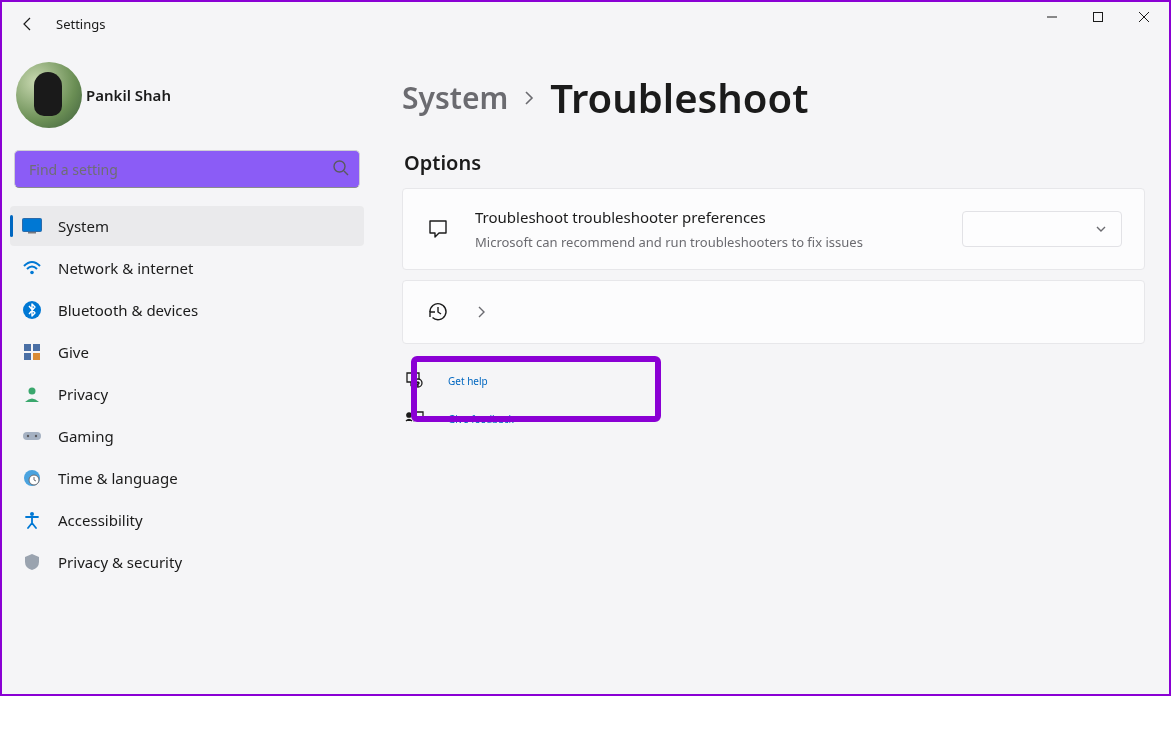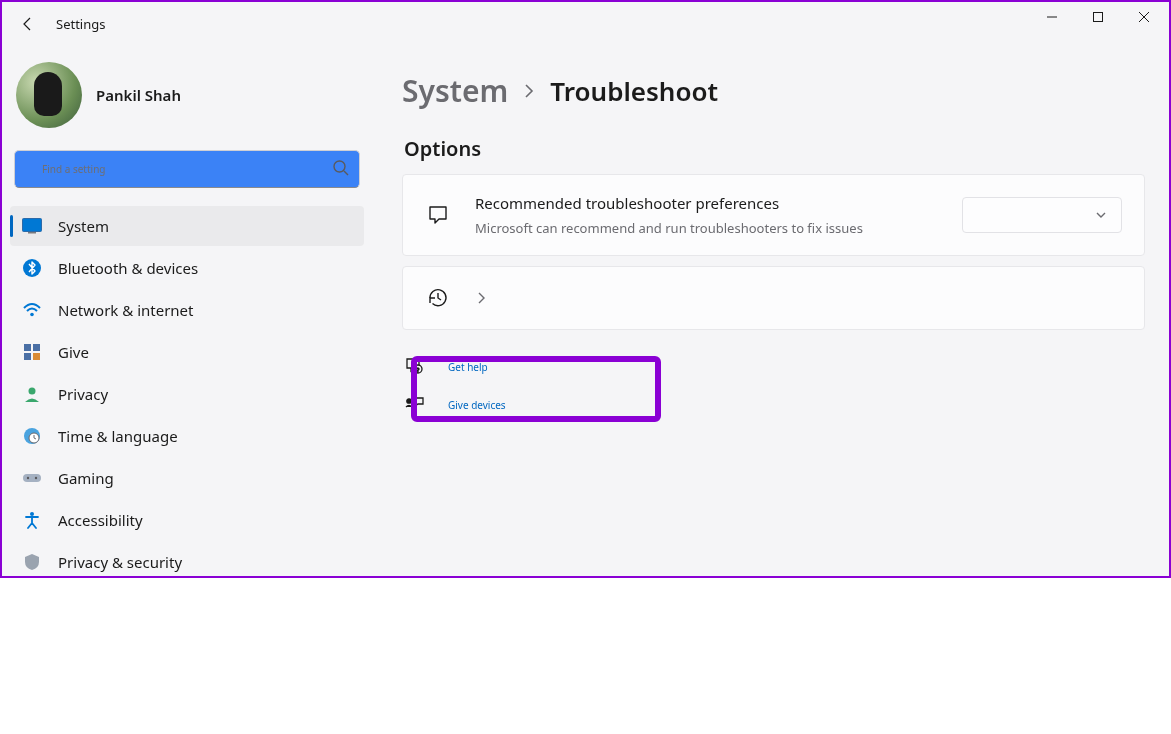--- a/index.html
+++ b/index.html
@@ -1,67 +1,67 @@
 <!DOCTYPE html>
 <html><head>
 <meta charset="utf-8">
 <style>
 * { box-sizing: border-box; margin: 0; padding: 0; font-family: "Segoe UI", "Segoe UI Variable", system-ui, sans-serif; }
 html, body { width: 1171px; height: 734px; overflow: hidden; }
 .window {
-  width: 1171px; height: 578px; background: #f5f5f7;
+  width: 1171px; height: 696px; background: #f5f5f7;
   border: 2px solid #8a00d4; position: relative;
 }
 .titlebar {
   height: 44px; display: flex; align-items: center; padding: 0 6px;
 }
 .back-btn {
   width: 40px; height: 40px; display:flex; align-items:center; justify-content:center;
   border-radius:4px; cursor:pointer;
 }
 .title-text { font-size: 13px; margin-left: 8px; color:#1b1b1b; }
 .winctrls { position:absolute; right:2px; top:0; display:flex; height:30px; }
 .winctrl { width: 46px; height: 30px; display:flex; align-items:center; justify-content:center; cursor:pointer; color:#1b1b1b;}
 .body { display:flex; height: calc(100% - 44px); }
 .sidebar { width: 370px; padding: 6px 8px 0 8px; }
-.user-row { display:flex; align-items:center; gap:14px; padding: 10px 6px 16px 6px; }
+.user-row { display:flex; align-items:center; gap:4px; padding: 10px 6px 16px 6px; }
 .avatar {
   width: 66px; height: 66px; border-radius:50%;
   background: radial-gradient(circle at 30% 30%, #c8d8b0, #6b8f55 60%, #3a5a3a);
   position:relative; overflow:hidden;
 }
 .avatar::after{
   content:""; position:absolute; left:18px; top:10px; width:28px; height:44px;
   background:#1a1a1a; border-radius:14px 14px 10px 10px;
 }
 .user-name { font-size: 15px; font-weight:600; color:#1b1b1b;}
 .search-wrap { margin: 6px 4px 18px 4px; position:relative; }
 .search-input {
   width: 100%; height: 38px; border: 1px solid #cfcfd4; border-bottom: 1.5px solid #8a8a8e;
-  border-radius: 5px; background: #3b82f6; padding: 0 40px 0 27px; font-size: 10px;
+  border-radius: 5px; background: #8b5cf6; padding: 0 40px 0 14px; font-size: 14px;
   color:#1b1b1b;
 }
 .search-input::placeholder { color:#6e6e73; }
 .search-icon { position:absolute; right:10px; top:9px; color:#5a5a5e; }
 .nav { display:flex; flex-direction:column; gap:2px; margin-top:4px;}
 .nav-item {
   display:flex; align-items:center; gap:16px; height:40px; padding:0 12px;
   border-radius:4px; cursor:pointer; font-size:15px; color:#1b1b1b;
 }
 .nav-item.active { background: #eaeaec; position:relative; }
 .nav-item.active::before {
   content:""; position:absolute; left:0; top:9px; width:3px; height:22px;
   background:#0067c0; border-radius:2px;
 }
 .nav-ico { width:20px; height:20px; display:flex; align-items:center; justify-content:center; }
 .main { flex:1; padding: 24px 24px 0 30px; overflow:auto;}
 .breadcrumb { display:flex; align-items:center; gap:14px; margin-bottom:24px;}
 .bc-sys { font-size:30px; font-weight:600; color:#6b6b70; cursor:pointer;}
 .bc-sep { color:#6b6b70; }
-.bc-cur { font-size:26px; font-weight:600; color:#1b1b1b;}
+.bc-cur { font-size:40px; font-weight:600; color:#1b1b1b;}
 .section-label { font-size:20px; font-weight:600; color:#1b1b1b; margin: 6px 0 12px 2px;}
 .card {
   background:#fcfcfd; border:1px solid #e7e7ea; border-radius:4px;
   padding: 18px 22px; display:flex; align-items:center; gap:24px;
   margin-bottom:10px; cursor:pointer;
 }
 .card-ico { width:26px; height:26px; color:#1b1b1b; display:flex; align-items:center; justify-content:center; flex-shrink:0;}
 .card-title { font-size:15px; color:#1b1b1b;}
 .card-sub { font-size:13px; color:#6b6b70; margin-top:6px;}
 .card-body { flex:1; }
@@ -137,76 +137,76 @@
           <span class="nav-ico">
               <svg width="20" height="16" viewBox="0 0 20 16">
                 <rect x="0.5" y="0.5" width="19" height="13" rx="1" fill="#0078d4" stroke="#2d6aa8"></rect>
                 <rect x="6" y="14" width="8" height="1.5" fill="#7a7a7e"></rect>
               </svg>
             </span>
           <span>System</span>
         </div>
         <div class="nav-item">
           <span class="nav-ico">
-              <svg width="18" height="18" viewBox="0 0 18 18">
-                <circle cx="9" cy="9" r="9" fill="#0078d4"></circle>
-                <path d="M6 5 L12 12 L9 15 L9 3 L12 6 L6 13" fill="none" stroke="#fff" stroke-width="1.4" stroke-linejoin="round"></path>
-              </svg>
-            </span>
-          <span>Bluetooth &amp; devices</span>
-        </div>
-        <div class="nav-item">
-          <span class="nav-ico">
               <svg width="20" height="16" viewBox="0 0 20 16">
                 <path d="M2 6 Q10 -2 18 6" fill="none" stroke="#0078d4" stroke-width="2"></path>
                 <path d="M5 9 Q10 4 15 9" fill="none" stroke="#0078d4" stroke-width="2"></path>
                 <circle cx="10" cy="12.5" r="1.8" fill="#0078d4"></circle>
               </svg>
             </span>
           <span>Network &amp; internet</span>
         </div>
         <div class="nav-item">
           <span class="nav-ico">
               <svg width="18" height="18" viewBox="0 0 18 18">
+                <circle cx="9" cy="9" r="9" fill="#0078d4"></circle>
+                <path d="M6 5 L12 12 L9 15 L9 3 L12 6 L6 13" fill="none" stroke="#fff" stroke-width="1.4" stroke-linejoin="round"></path>
+              </svg>
+            </span>
+          <span>Bluetooth &amp; devices</span>
+        </div>
+        <div class="nav-item">
+          <span class="nav-ico">
+              <svg width="18" height="18" viewBox="0 0 18 18">
                 <rect x="1" y="1" width="7" height="7" fill="#4a6fa5"></rect>
                 <rect x="10" y="1" width="7" height="7" fill="#4a6fa5"></rect>
                 <rect x="1" y="10" width="7" height="7" fill="#4a6fa5"></rect>
                 <rect x="10" y="10" width="7" height="7" fill="#d98b35"></rect>
               </svg>
             </span>
           <span>Give</span>
         </div>
         <div class="nav-item">
           <span class="nav-ico">
               <svg width="18" height="18" viewBox="0 0 18 18">
                 <circle cx="9" cy="6" r="3.5" fill="#3aa76d"></circle>
                 <path d="M2 17 Q9 10 16 17 Z" fill="#3aa76d"></path>
               </svg>
             </span>
           <span>Privacy</span>
         </div>
         <div class="nav-item">
           <span class="nav-ico">
-              <svg width="18" height="18" viewBox="0 0 18 18">
-                <circle cx="9" cy="9" r="8" fill="#4aa3df"></circle>
-                <circle cx="11" cy="11" r="5" fill="#fff" stroke="#6b6b70" stroke-width="1"></circle>
-                <path d="M11 8 L11 11 L13 12" stroke="#6b6b70" stroke-width="1" fill="none"></path>
-              </svg>
-            </span>
-          <span>Time &amp; language</span>
-        </div>
-        <div class="nav-item">
-          <span class="nav-ico">
               <svg width="20" height="14" viewBox="0 0 20 14">
                 <rect x="1" y="3" width="18" height="8" rx="4" fill="#a5b1c2"></rect>
                 <circle cx="6" cy="7" r="1.2" fill="#5a5a5e"></circle>
                 <circle cx="14" cy="7" r="1.2" fill="#5a5a5e"></circle>
               </svg>
             </span>
           <span>Gaming</span>
+        </div>
+        <div class="nav-item">
+          <span class="nav-ico">
+              <svg width="18" height="18" viewBox="0 0 18 18">
+                <circle cx="9" cy="9" r="8" fill="#4aa3df"></circle>
+                <circle cx="11" cy="11" r="5" fill="#fff" stroke="#6b6b70" stroke-width="1"></circle>
+                <path d="M11 8 L11 11 L13 12" stroke="#6b6b70" stroke-width="1" fill="none"></path>
+              </svg>
+            </span>
+          <span>Time &amp; language</span>
         </div>
         <div class="nav-item">
           <span class="nav-ico">
               <svg width="18" height="18" viewBox="0 0 18 18">
                 <circle cx="9" cy="3" r="2" fill="#0078d4"></circle>
                 <path d="M3 6 L15 6 M9 6 L9 12 M9 12 L5 17 M9 12 L13 17" stroke="#0078d4" stroke-width="1.8" stroke-linecap="round" fill="none"></path>
               </svg>
             </span>
           <span>Accessibility</span>
         </div>
@@ -234,21 +234,21 @@
 
       <div class="section-label">Options</div>
 
       <div class="card">
         <span class="card-ico">
           <svg width="24" height="24" viewBox="0 0 24 24" fill="none" stroke="#1b1b1b" stroke-width="1.4">
               <path d="M4 4 H20 V16 H13 L9 20 L9 16 H4 Z" stroke-linejoin="round"></path>
             </svg>
         </span>
         <div class="card-body">
-          <div class="card-title">Recommended troubleshooter preferences</div>
+          <div class="card-title">Troubleshoot troubleshooter preferences</div>
           <div class="card-sub">Microsoft can recommend and run troubleshooters to fix issues</div>
         </div>
         <div class="dropdown">
           <span>
               <svg width="12" height="12" viewBox="0 0 12 12" fill="none" stroke="#6b6b70" stroke-width="1.4">
                 <path d="M2 4 L6 8 L10 4"></path>
               </svg>
             </span>
         </div>
       </div>
@@ -281,20 +281,20 @@
           <span class="help-link">Get help</span>
         </div>
         <div class="help-row">
           <span class="help-ico">
               <svg width="20" height="20" viewBox="0 0 20 20" fill="none" stroke="#1b1b1b" stroke-width="1.3">
                 <circle cx="5" cy="7" r="2.2" fill="#1b1b1b"></circle>
                 <path d="M2 13 Q5 10 8 13" fill="#1b1b1b"></path>
                 <path d="M10 4 H19 V10 H14 L11 12 L12 10 H10 Z"></path>
               </svg>
             </span>
-          <span class="help-link">Give devices</span>
+          <span class="help-link">Give feedback</span>
         </div>
       </div>
     </main>
   </div>
 
   <div class="highlight"></div>
 </div>
 
 </body></html>

